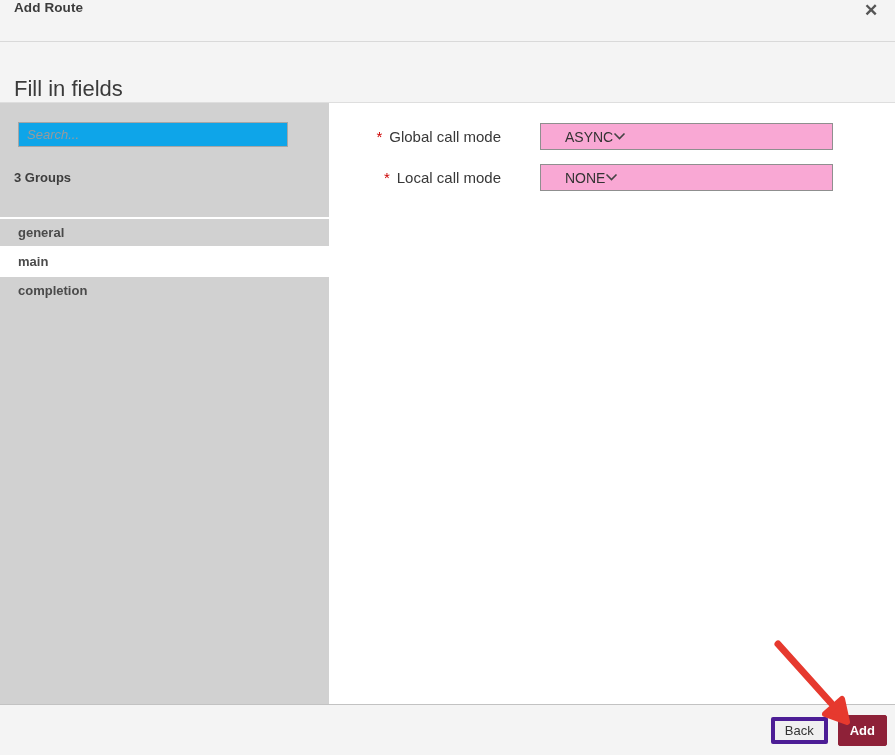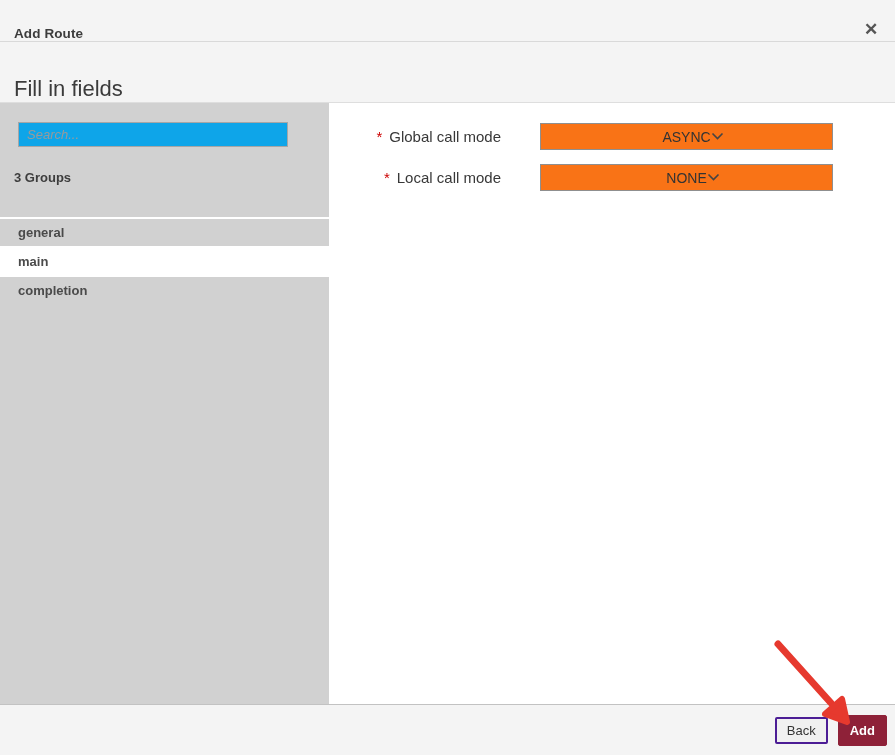--- a/index.html
+++ b/index.html
@@ -11,21 +11,21 @@
     width:895px; height:755px;
     background:#fff;
     overflow:hidden;
   }
 
   
   .titlebar {
     position:absolute; top:0; left:0; right:0; height:42px;
     background:#f4f4f4;
     border-bottom:1px solid #d9d9d9;
-    display:flex; align-items:flex-end; justify-content:space-between;
+    display:flex; align-items:flex-start; justify-content:space-between;
     padding:0 13px 0 14px;
   }
   .window-title { font-size:13.5px; font-weight:700; color:#3c3c3c; letter-spacing:.1px; }
   .close-btn {
     background:none; border:none; cursor:pointer;
     width:22px; height:22px; line-height:20px;
     display:flex; align-items:center; justify-content:center;
   }
   .close-btn span { font-size:17px; font-weight:700; color:#555; }
 
@@ -87,40 +87,40 @@
   .field-label {
     width:172px; text-align:right;
     font-size:15px; color:#383838;
     white-space:nowrap;
   }
   .required-marker { color:#cc0000; margin-right:7px; font-size:15px; }
   .select-box {
     margin-left:39px;
     width:293px; height:27px;
     border:1px solid #8f8f8f;
-    background:#f97316;
-    display:flex; align-items:center; justify-content:center;
+    background:#f9a8d4;
+    display:flex; align-items:center; justify-content:flex-start;
     padding:0 11px 0 24px;
     font-size:14px; color:#333;
     cursor:pointer;
   }
   .chevron { flex:0 0 auto; }
 
   
   .footer {
     position:absolute; left:0; right:0; bottom:0; height:51px;
     background:#f4f4f4;
     border-top:1px solid #c2c2c2;
     display:flex; align-items:center; justify-content:flex-end;
     gap:10px; padding-right:8px;
   }
   .back-btn {
     min-width:44px; height:27px;
     background:#f0f0f0;
-    border:2px solid #4c1d95; border-radius:2px;
+    border:4px solid #4c1d95; border-radius:2px;
     font-family:"Liberation Sans", sans-serif;
     font-size:13px; color:#333;
     padding:0 10px; cursor:pointer;
   }
   .add-btn {
     min-width:47px; height:31px;
     background:#8e2138;
     border:1px solid #8e2138; border-radius:2px;
     font-family:"Liberation Sans", sans-serif;
     font-size:13px; font-weight:700; color:#fff;

